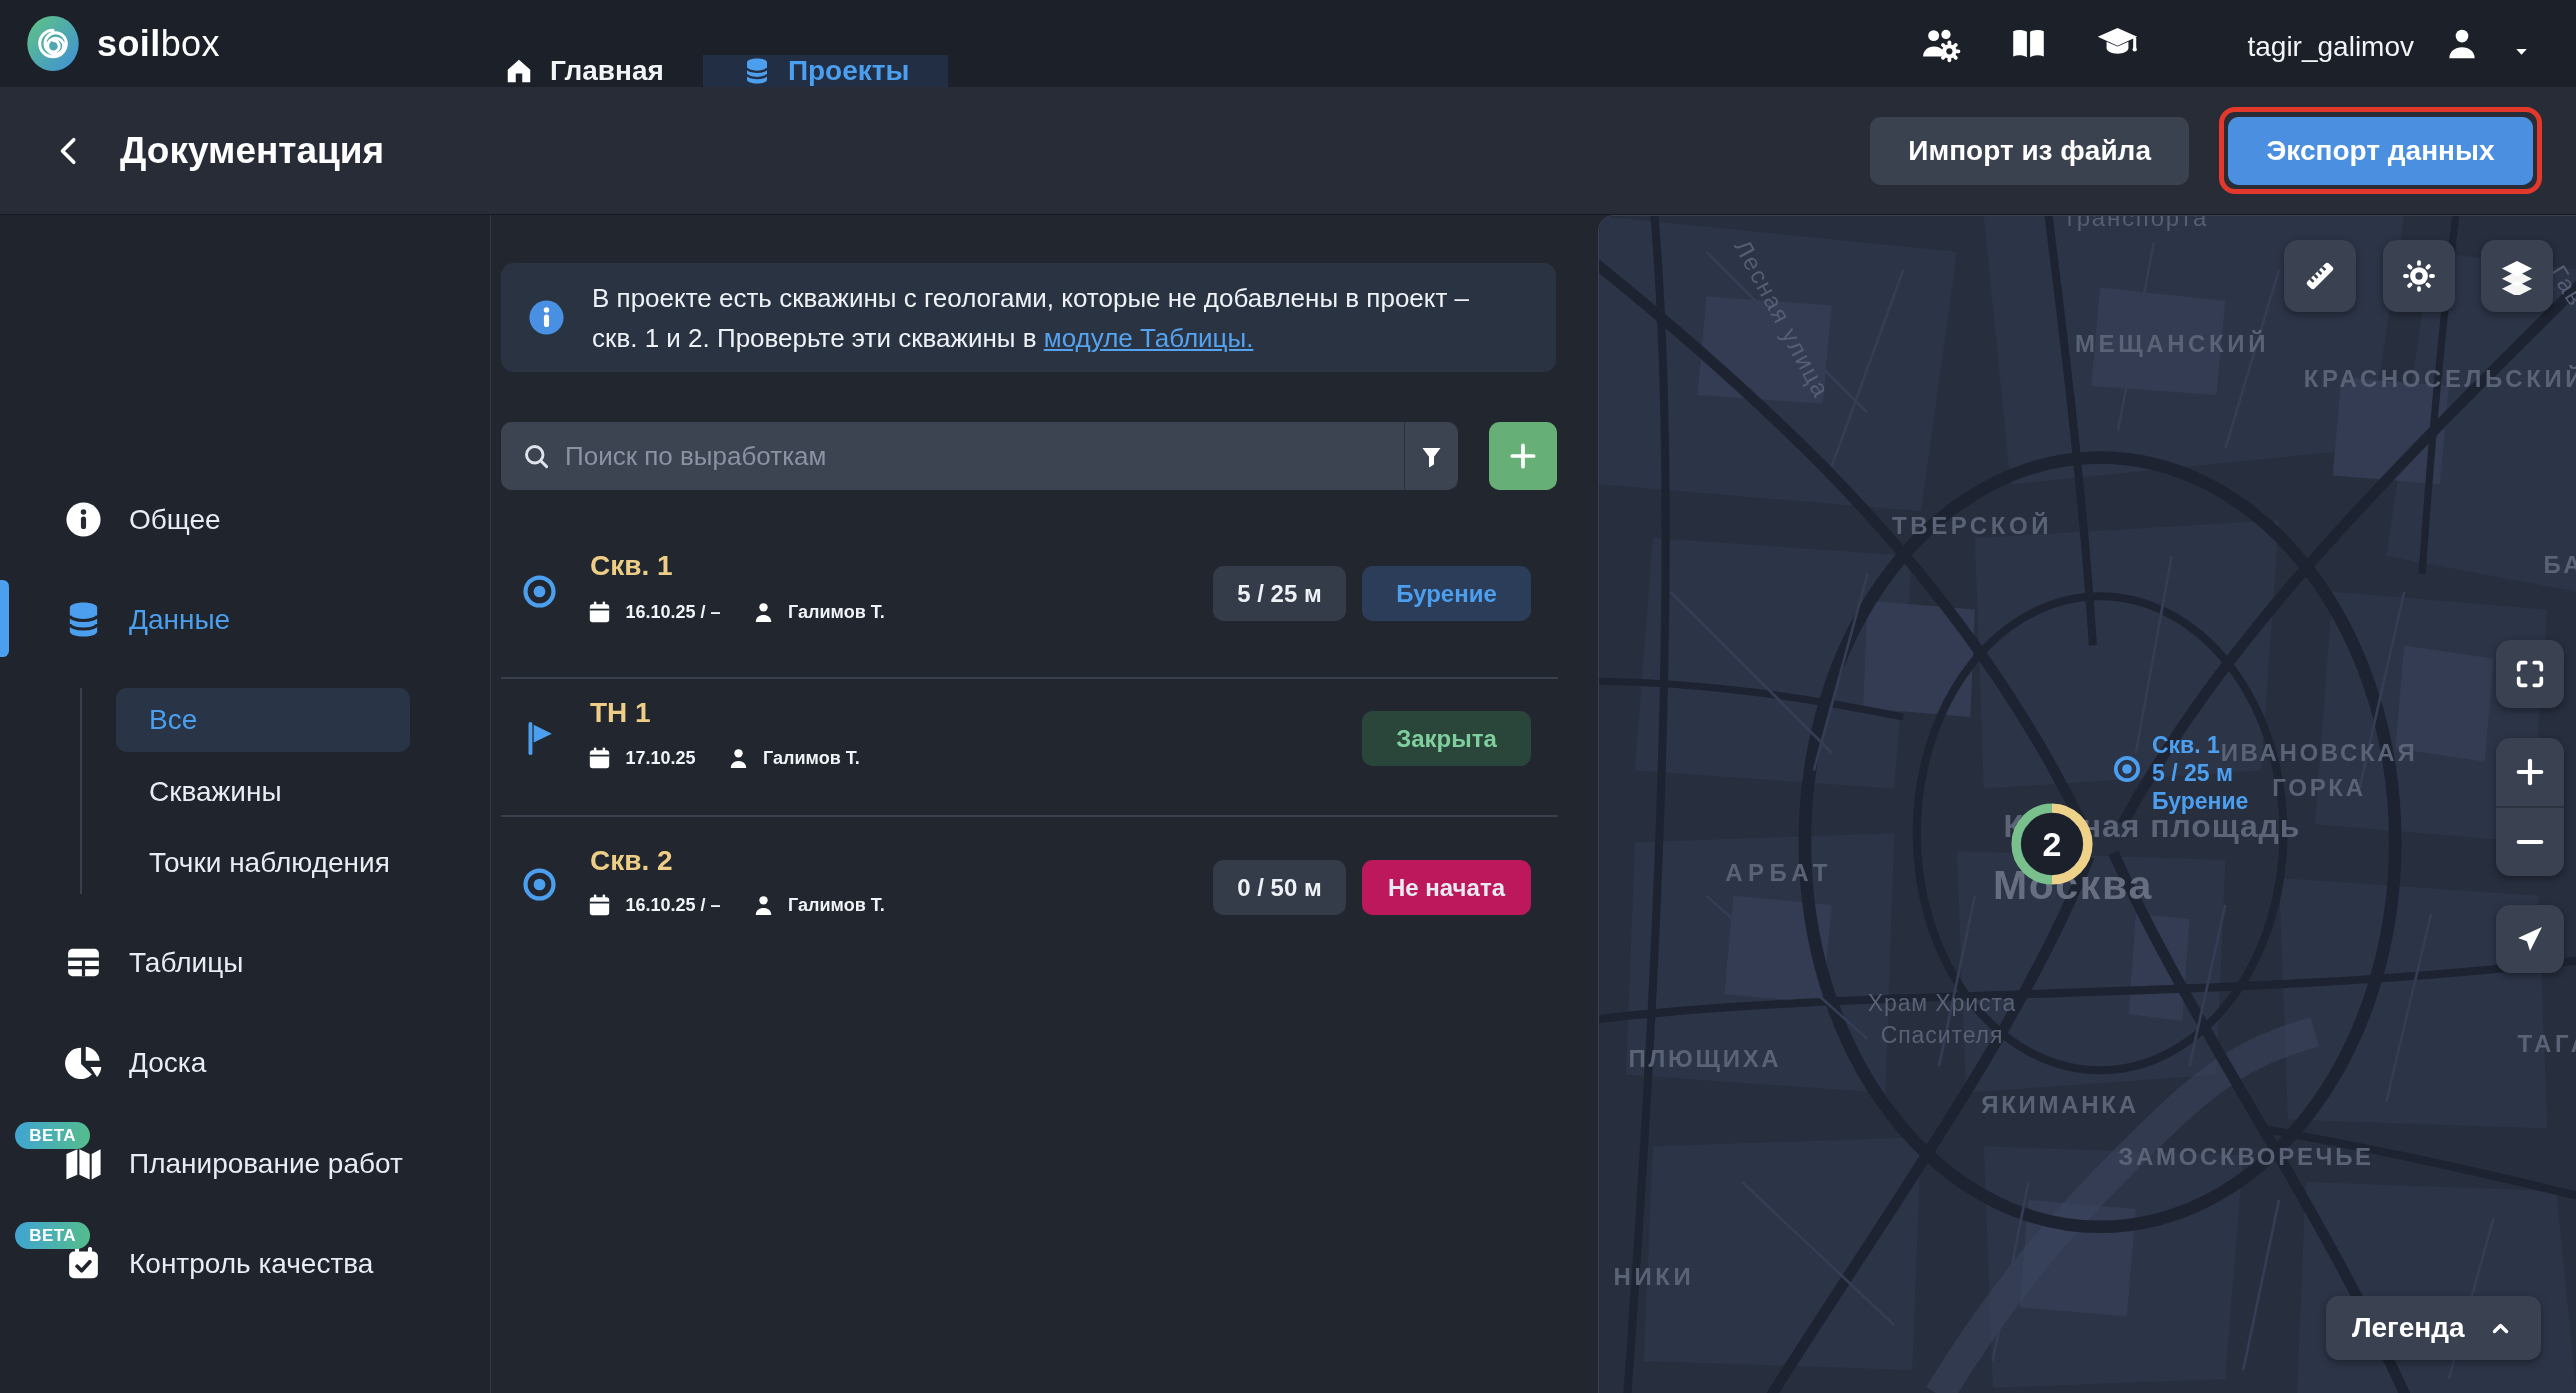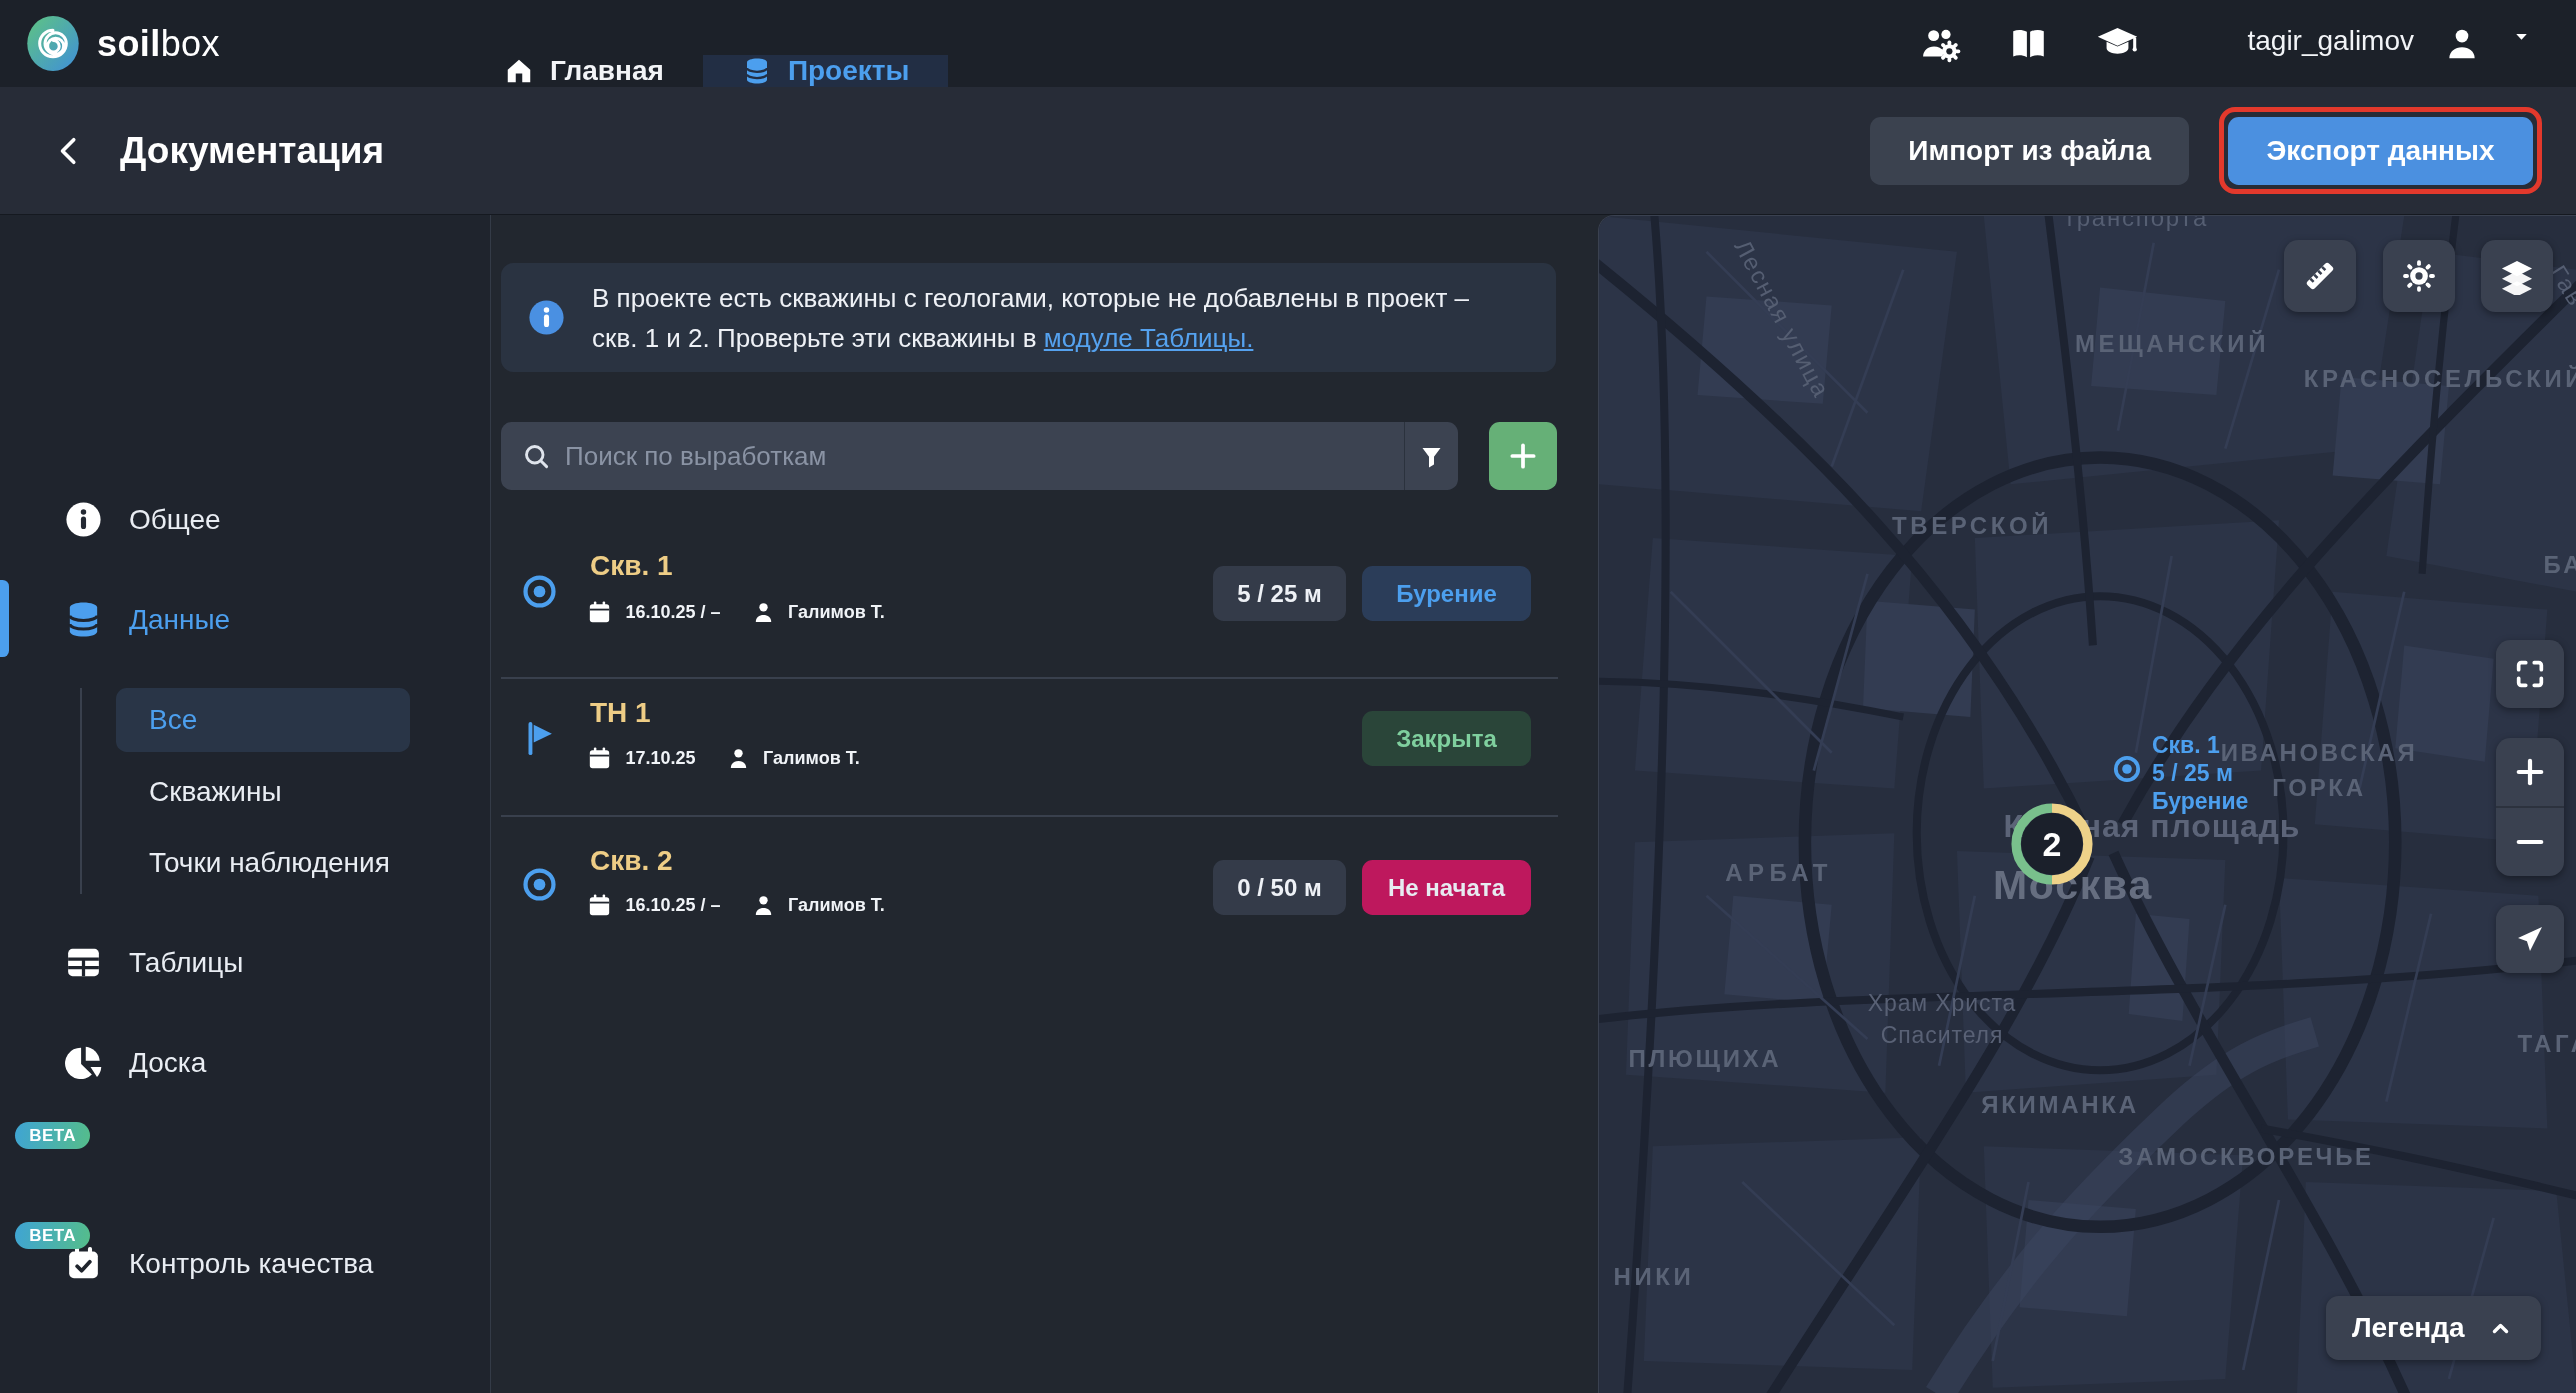--- a/index.html
+++ b/index.html
@@ -10,21 +10,21 @@
   .topnav{position:absolute;top:0;left:0;right:0;height:87px;background:#1c2129;display:flex;align-items:center;z-index:40}
   .brand{display:flex;align-items:center;gap:18px;margin-left:27px;width:268px}
   .brand-text{font-size:36px;color:#fff;letter-spacing:0.4px}
   .brand-text .b{font-weight:700}
   .brand-text .l{font-weight:300}
   .nav-tabs{display:flex;align-items:flex-end;height:100%;margin-left:170px}
   .nav-tab{display:flex;align-items:center;gap:16px;padding:0 39px;font-size:28px;font-weight:600;color:#f2f4f7;cursor:pointer}
   .nav-tab.active{background:#222e44;color:#4c9fee}
   .nav-right{margin-left:auto;display:flex;align-items:center;gap:48px;margin-right:43px}
   .icon-btn{display:flex;align-items:center;justify-content:center;cursor:pointer}
-  .user{display:flex;align-items:flex-start;gap:29px;font-size:28px;font-weight:500;color:#f2f4f7;margin-left:60px;cursor:pointer}
+  .user{display:flex;align-items:flex-end;gap:29px;font-size:28px;font-weight:500;color:#f2f4f7;margin-left:60px;cursor:pointer}
 
   
   .header{position:absolute;top:87px;left:0;right:0;height:128px;background:#272c37;display:flex;align-items:center;border-bottom:1.8px solid #151920;z-index:30}
   .back{margin-left:52px;display:flex;cursor:pointer}
   .htitle{margin-left:32px;font-size:37px;font-weight:700;color:#fff}
   .hbtns{margin-left:auto;display:flex;align-items:center;gap:30px;margin-right:34px}
   .btn{height:68px;border:0;border-radius:10.7px;display:flex;align-items:center;padding:0 38px;font-size:28px;font-weight:600;color:#fff;font-family:inherit;cursor:pointer}
   .btn.secondary{background:#3b424f}
   .btn.primary{background:#4b90e0}
   .export-wrap{border:5.4px solid #e3392c;border-radius:16px;padding:4.5px}
@@ -241,20 +241,30 @@
         <svg width="41" height="41" viewBox="0 0 24 24" fill="#fff">
           <path d="M10.6 12.9 16.9 19A9.2 9.2 0 1 1 10.6 3.3v9.6z"></path>
           <path d="M13.3 2.8A9.2 9.2 0 0 1 21.5 11h-8.2V2.8z"></path>
           <path d="M19 19.6a9.2 9.2 0 0 0 2.5-5.8h-6.3l3.8 5.8z" transform="translate(.9 .9)"></path>
         </svg>
       </span>
       <span class="lbl">Доска</span>
     </div>
 
     <span class="beta" style="top:907px">BETA</span>
+    <div class="side-item" style="top:919px">
+      <span style="display:flex">
+        <svg width="41" height="41" viewBox="0 0 24 24" fill="#fff">
+          <polygon points="2,6.4 8.4,3.6 8.4,18.6 2,21.4"></polygon>
+          <polygon points="9.6,3.6 15.6,6.4 15.6,21.4 9.6,18.6"></polygon>
+          <polygon points="16.8,6.4 22,3.6 22,18.6 16.8,21.4"></polygon>
+        </svg>
+      </span>
+      <span class="lbl">Планирование работ</span>
+    </div>
 
     <span class="beta" style="top:1007px">BETA</span>
     <div class="side-item" style="top:1019px">
       <span style="display:flex">
         <svg width="41" height="41" viewBox="0 0 24 24">
           <rect x="3.6" y="5" width="16.8" height="15.6" rx="2.8" fill="#fff"></rect>
           <rect x="7" y="2.4" width="2.4" height="4.8" rx="1.1" fill="#fff"></rect>
           <rect x="14.6" y="2.4" width="2.4" height="4.8" rx="1.1" fill="#fff"></rect>
           <polyline points="8.3,13.6 10.9,16.2 15.7,11" fill="none" stroke="#1f242d" stroke-width="2.2" stroke-linecap="round" stroke-linejoin="round"></polyline>
         </svg>

